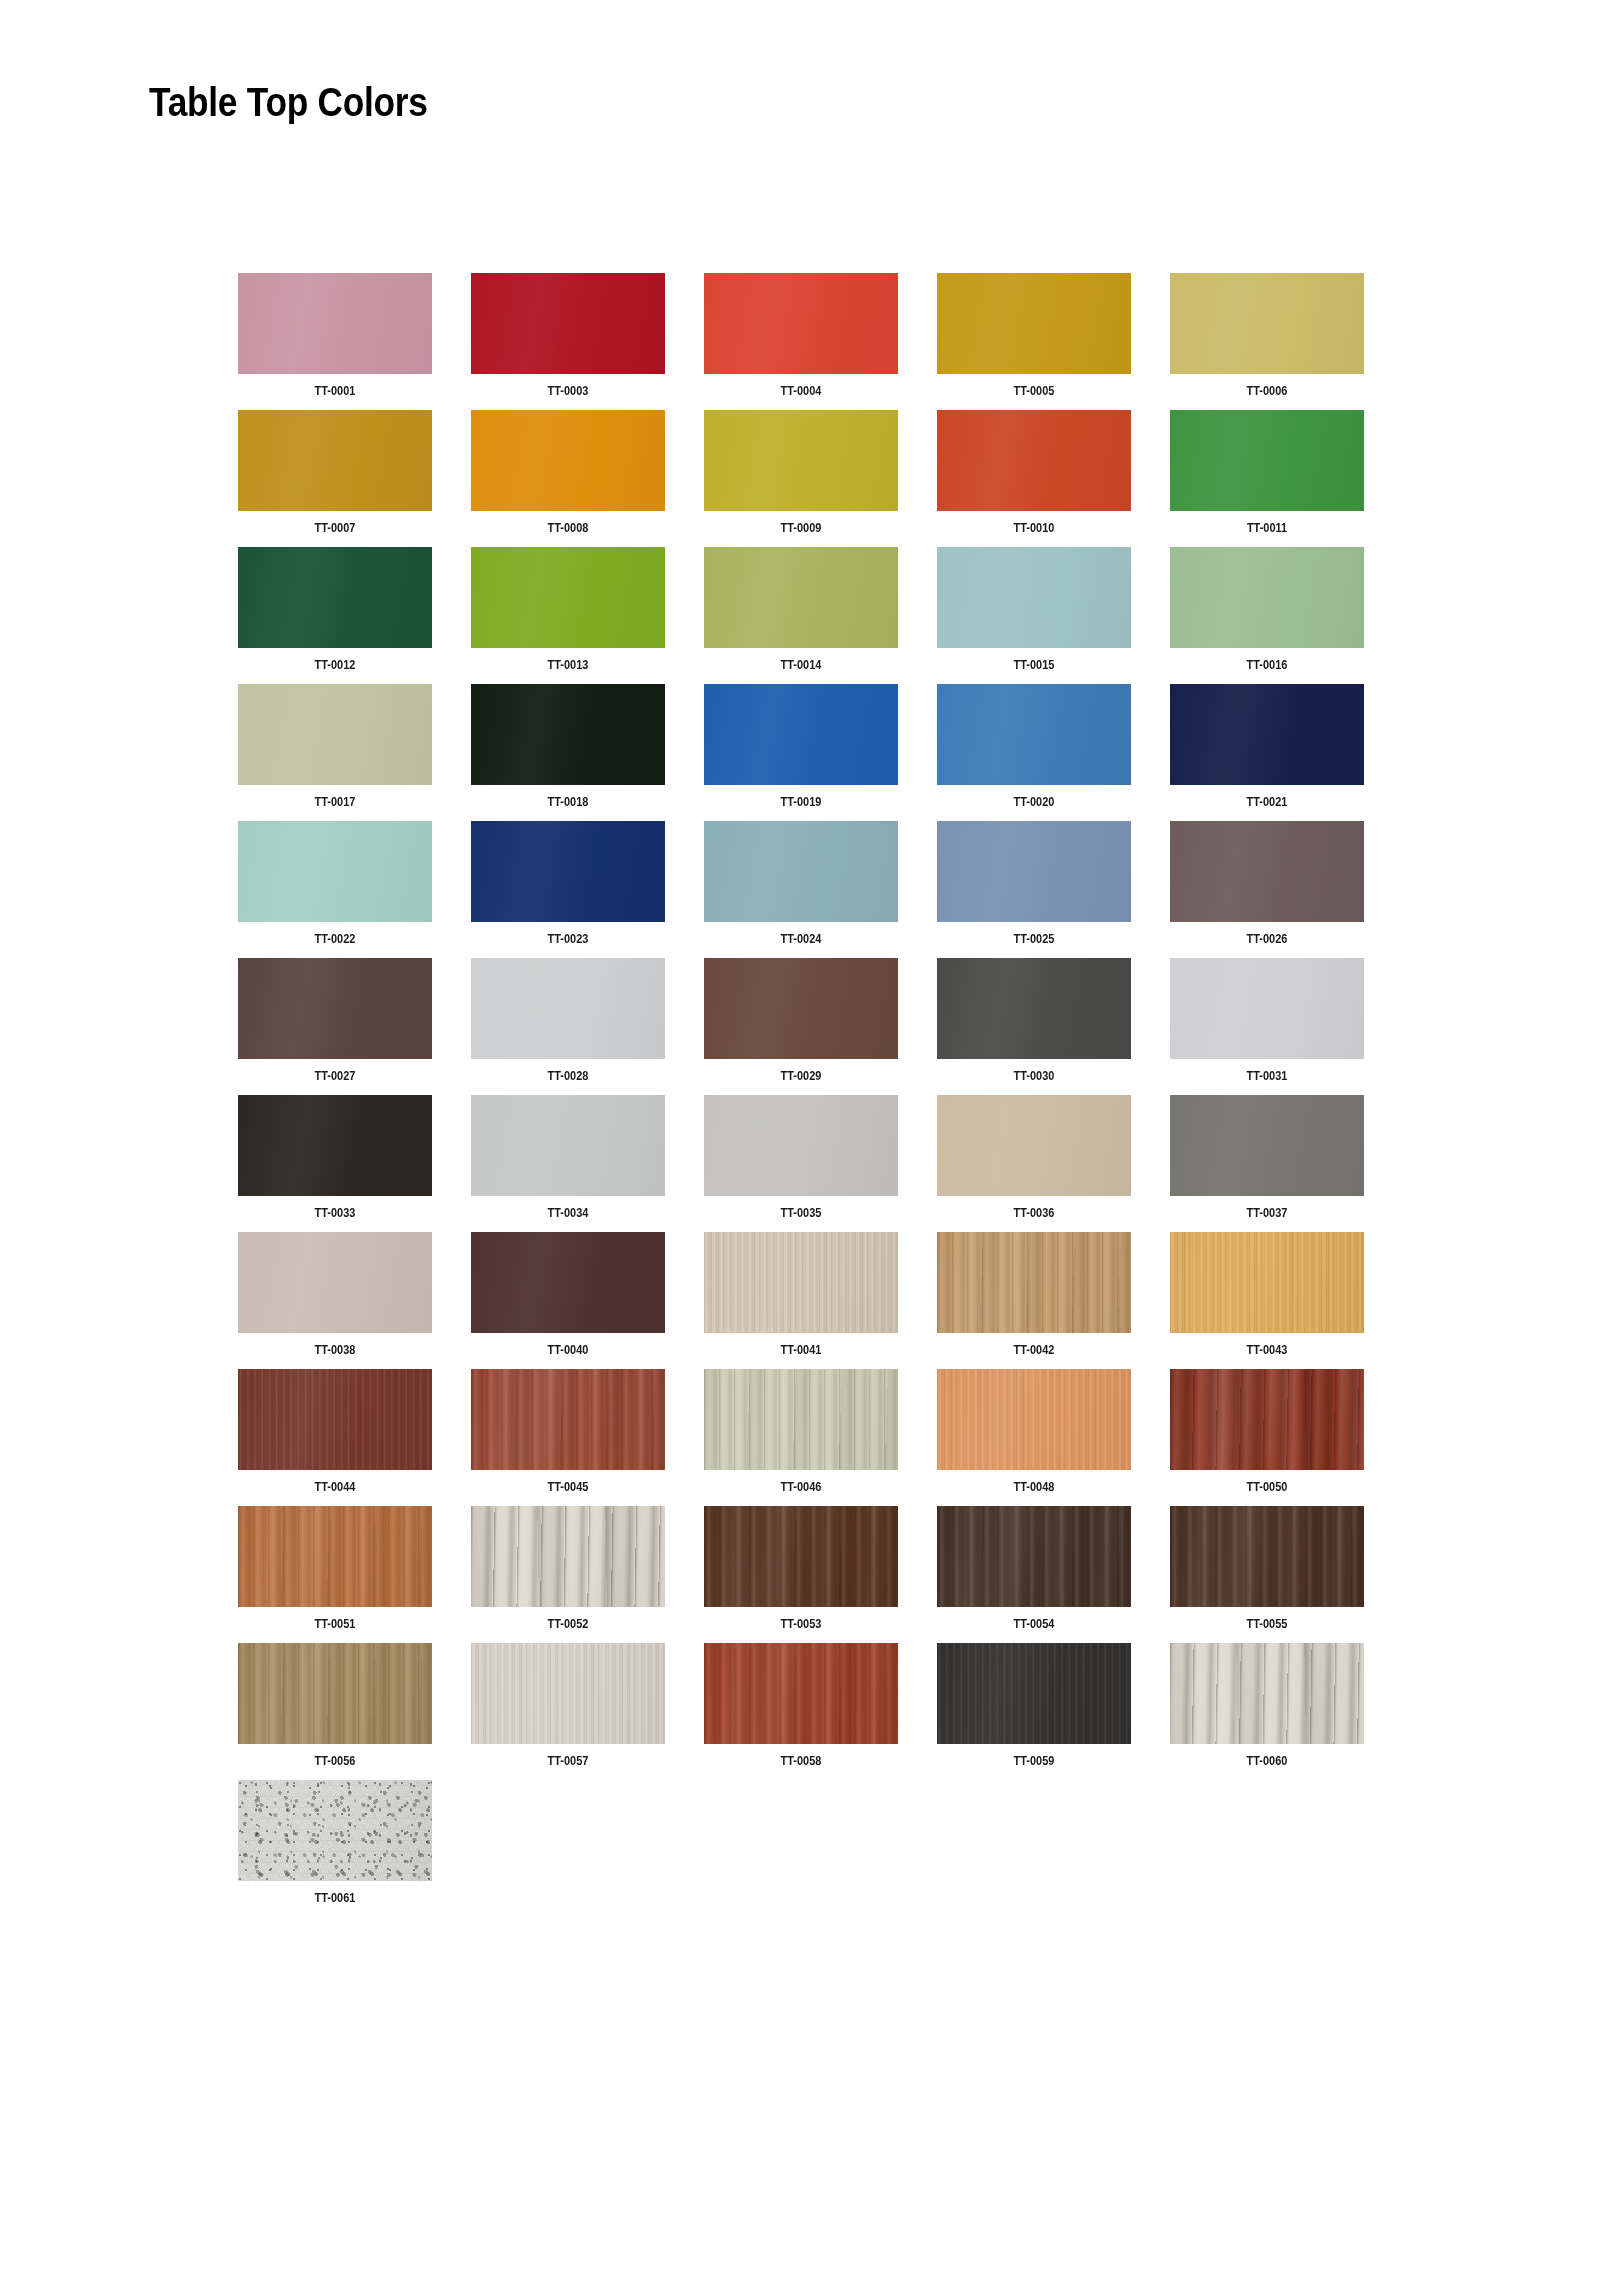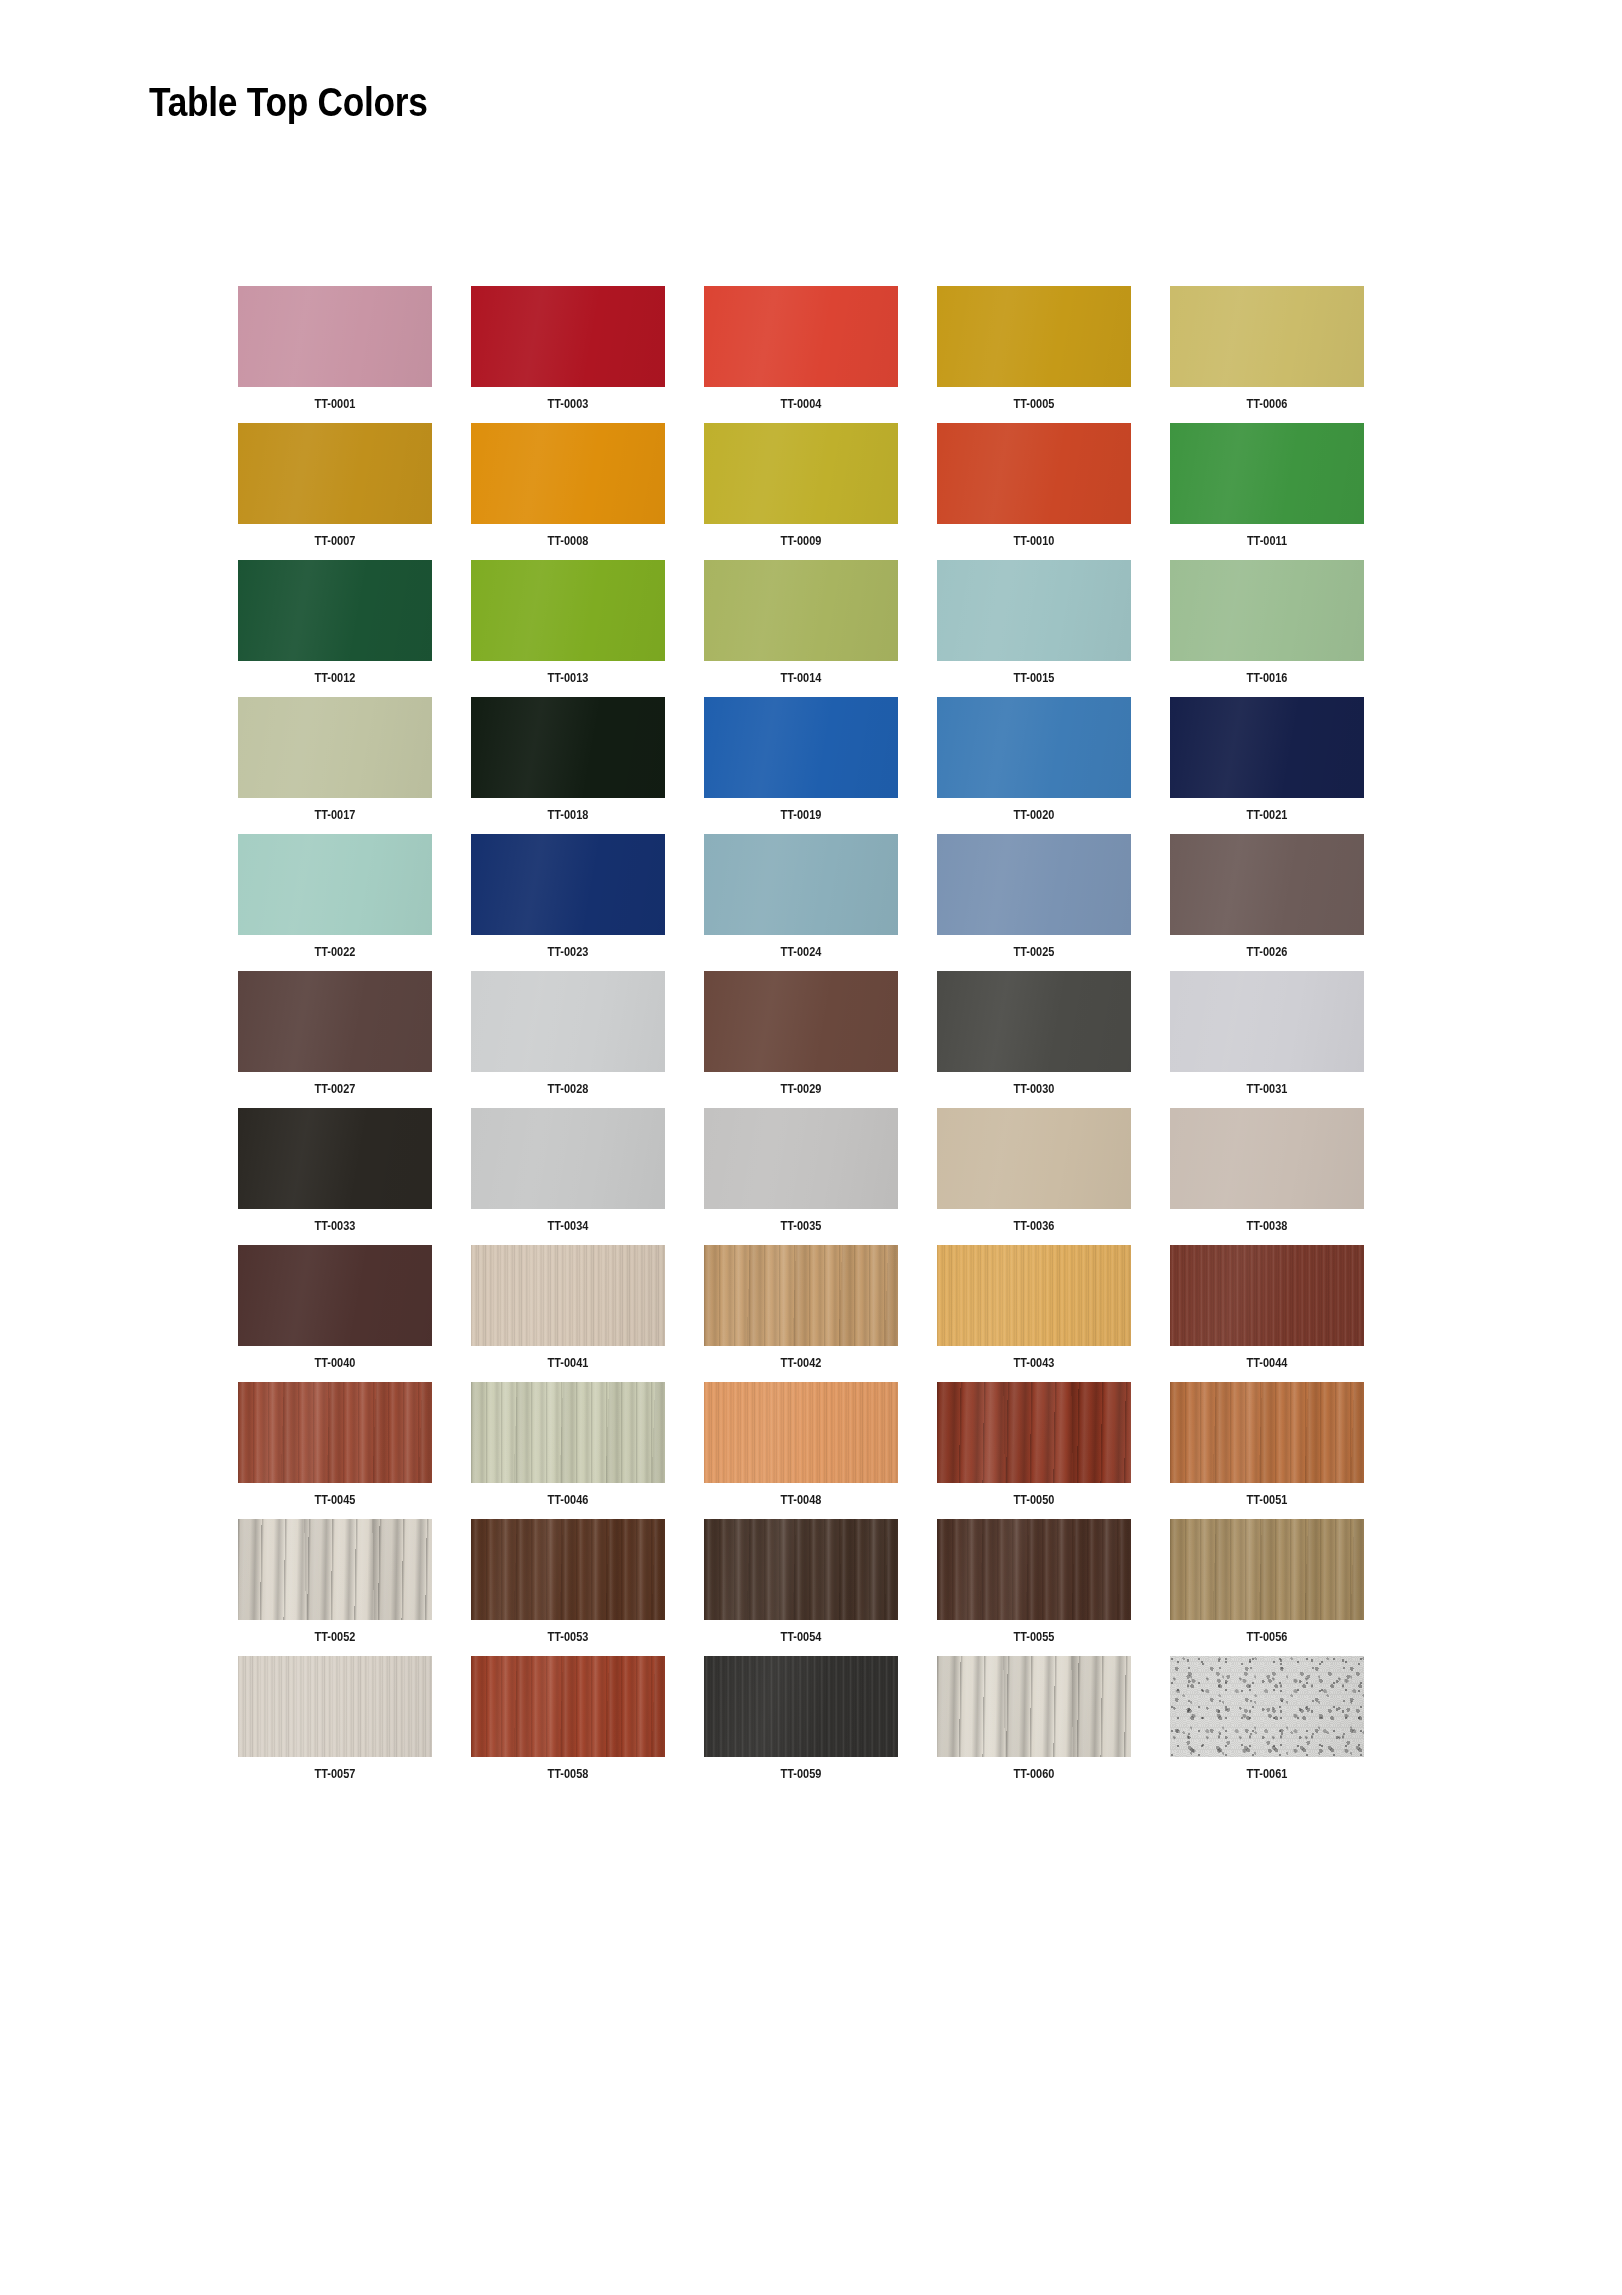--- a/index.html
+++ b/index.html
@@ -33,21 +33,21 @@
     color: #000000;
     letter-spacing: -0.3px;
     transform: scaleX(0.86);
     transform-origin: left top;
     white-space: nowrap;
   }
 
   #swatch-grid {
     position: absolute;
     left: 238px;
-    top: 286px;
+    top: 273px;
     width: 1178px;
     display: grid;
     grid-template-columns: repeat(5, 194px);
     column-gap: 39px;
     row-gap: 0px;
   }
 
   .swatch-cell {
     width: 194px;
     height: 137px;
@@ -371,20 +371,26 @@
         </div>
         <div class="swatch-label">TT-0035</div>
       </div>
       <div class="swatch-cell">
         <div class="swatch-chip" style="background-color: rgb(203, 188, 164);">
           <span class="tex tex-sheen"></span>
         </div>
         <div class="swatch-label">TT-0036</div>
       </div>
       <div class="swatch-cell">
+        <div class="swatch-chip" style="background-color: rgb(119, 117, 111);">
+          <span class="tex tex-sheen"></span>
+        </div>
+        <div class="swatch-label">TT-0037</div>
+      </div>
+      <div class="swatch-cell">
         <div class="swatch-chip" style="background-color: rgb(201, 189, 179);">
           <span class="tex tex-sheen"></span>
         </div>
         <div class="swatch-label">TT-0038</div>
       </div>
       <div class="swatch-cell">
         <div class="swatch-chip" style="background-color: rgb(78, 50, 47);">
           <span class="tex tex-sheen"></span>
         </div>
         <div class="swatch-label">TT-0040</div>

